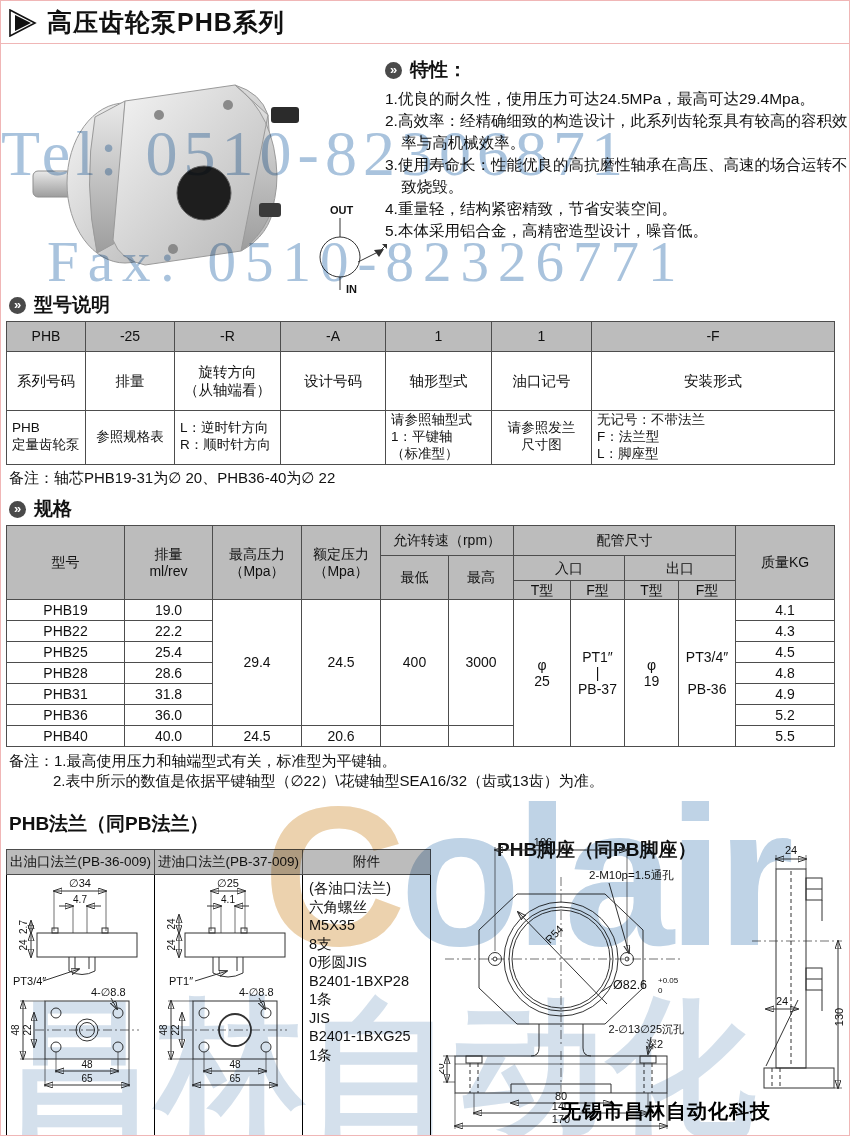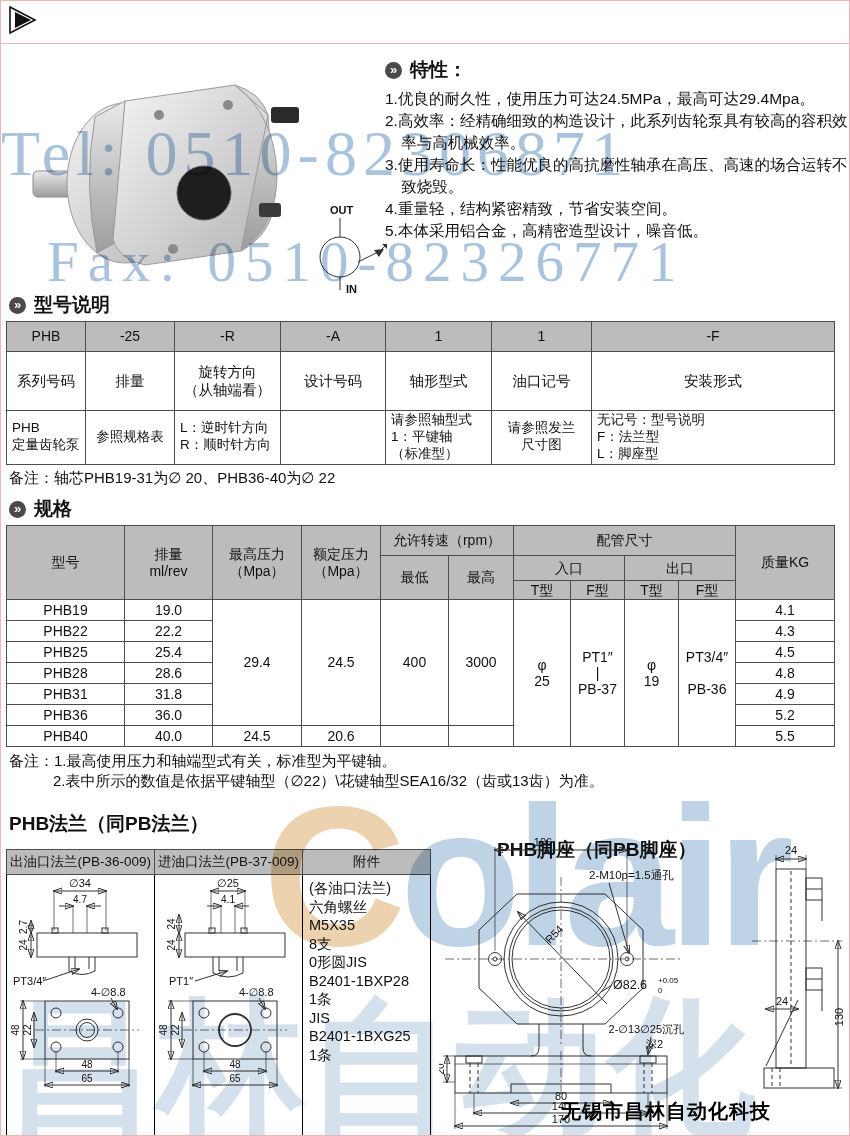--- a/index.html
+++ b/index.html
@@ -86,20 +86,21 @@
   <div class="wm wm-logo"><span class="c1">C</span><span>olair</span></div>
   <div class="wm wm-cn">昌林自动化</div>
 
   <div class="frame-line"></div>
 
   <div class="title">
     <svg width="28" height="28" viewBox="0 0 28 28">
       <polygon points="1,1 26,14 1,27" fill="none" stroke="#111" stroke-width="1.6"></polygon>
       <polygon points="6,6 22,14 6,22" fill="#111"></polygon>
     </svg>
+    <h1>高压齿轮泵PHB系列</h1>
   </div>
 
   <svg class="photo" width="290" height="238" viewBox="0 0 290 238">
     <defs>
       <linearGradient id="pg1" x1="0" y1="0" x2="1" y2="1">
         <stop offset="0" stop-color="#f4f4f4"></stop>
           <stop offset="1" stop-color="#b4b4b4"></stop>
       </linearGradient>
       <linearGradient id="pg2" x1="0" y1="0" x2="0" y2="1">
         <stop offset="0" stop-color="#e9e9e9"></stop>
@@ -184,21 +185,21 @@
 定量齿轮泵</td>
       <td class="pre">参照规格表</td>
       <td class="pre left">L：逆时针方向
 R：顺时针方向</td>
       <td class="pre"></td>
       <td class="pre left">请参照轴型式
 1：平键轴
 （标准型）</td>
       <td class="pre">请参照发兰
 尺寸图</td>
-      <td class="pre left">无记号：型号说明
+      <td class="pre left">无记号：不带法兰
 F：法兰型
 L：脚座型</td>
     </tr>
   </tbody>
     </table>
 
   <div class="note" style="left:8px;top:468px;">备注：轴芯PHB19-31为∅ 20、PHB36-40为∅ 22</div>
 
   <div class="sec-head" style="left:8px;top:495px;">
     <span class="sec-icon">»</span>

